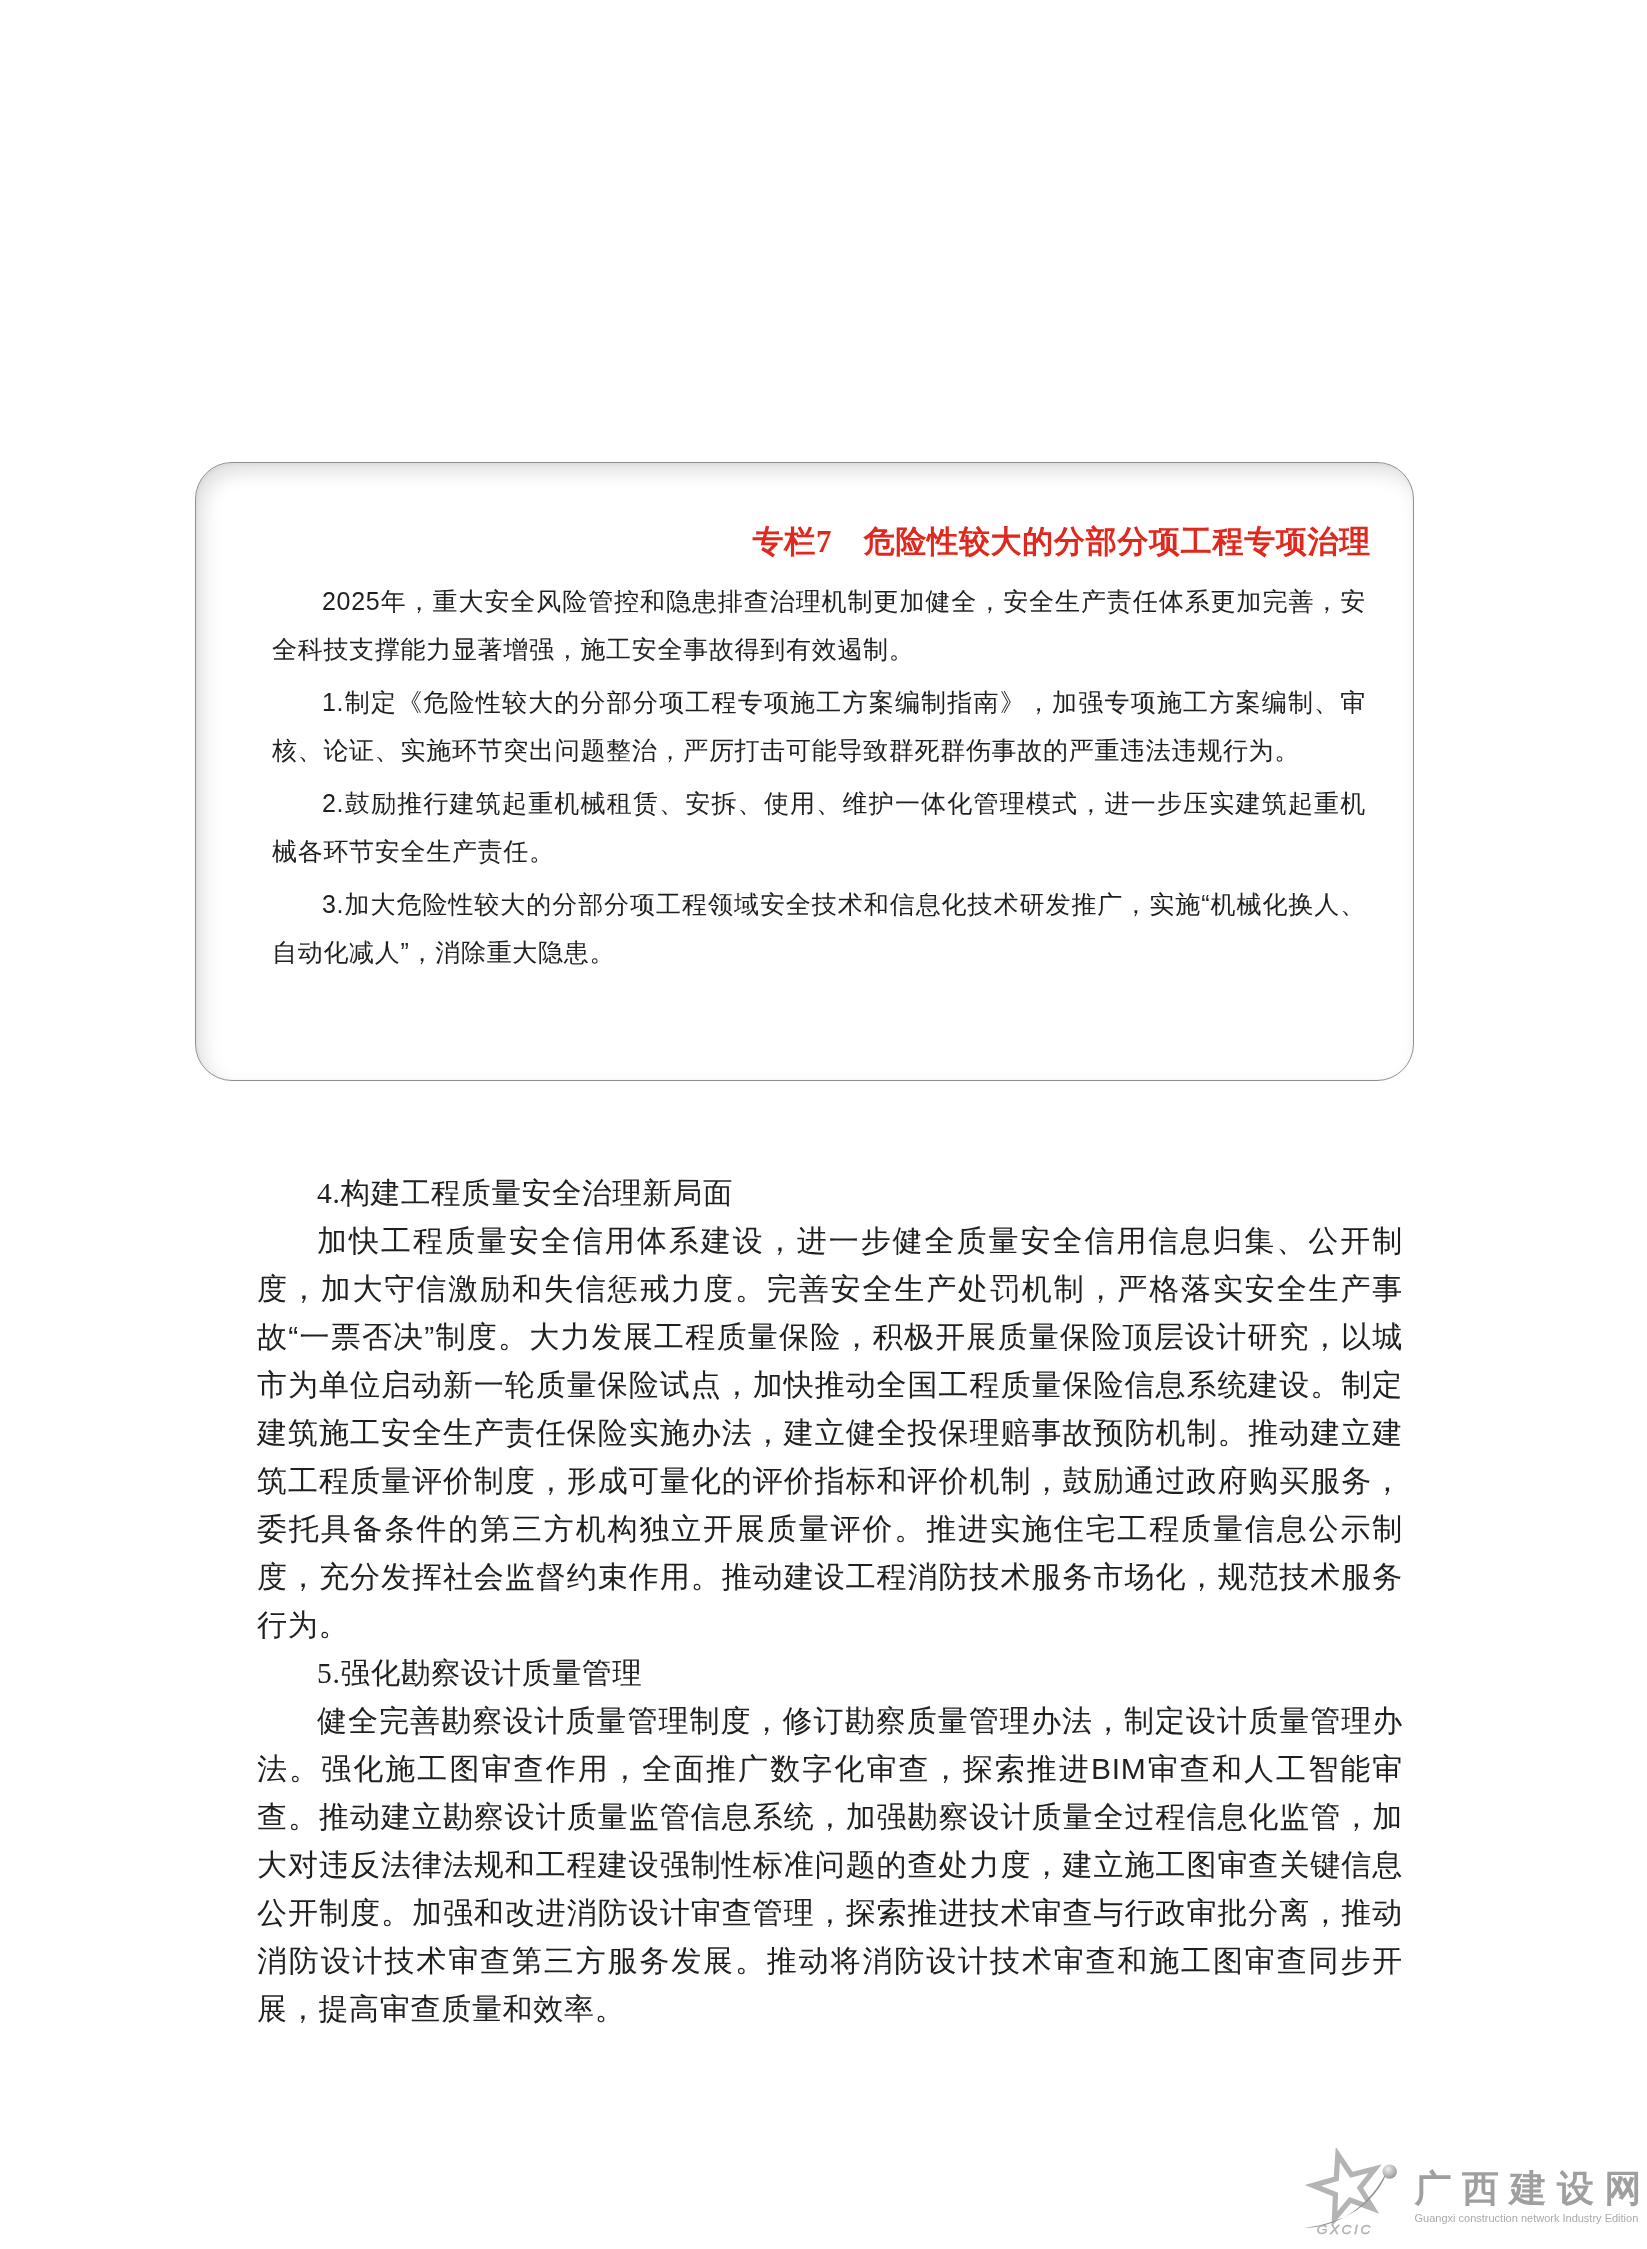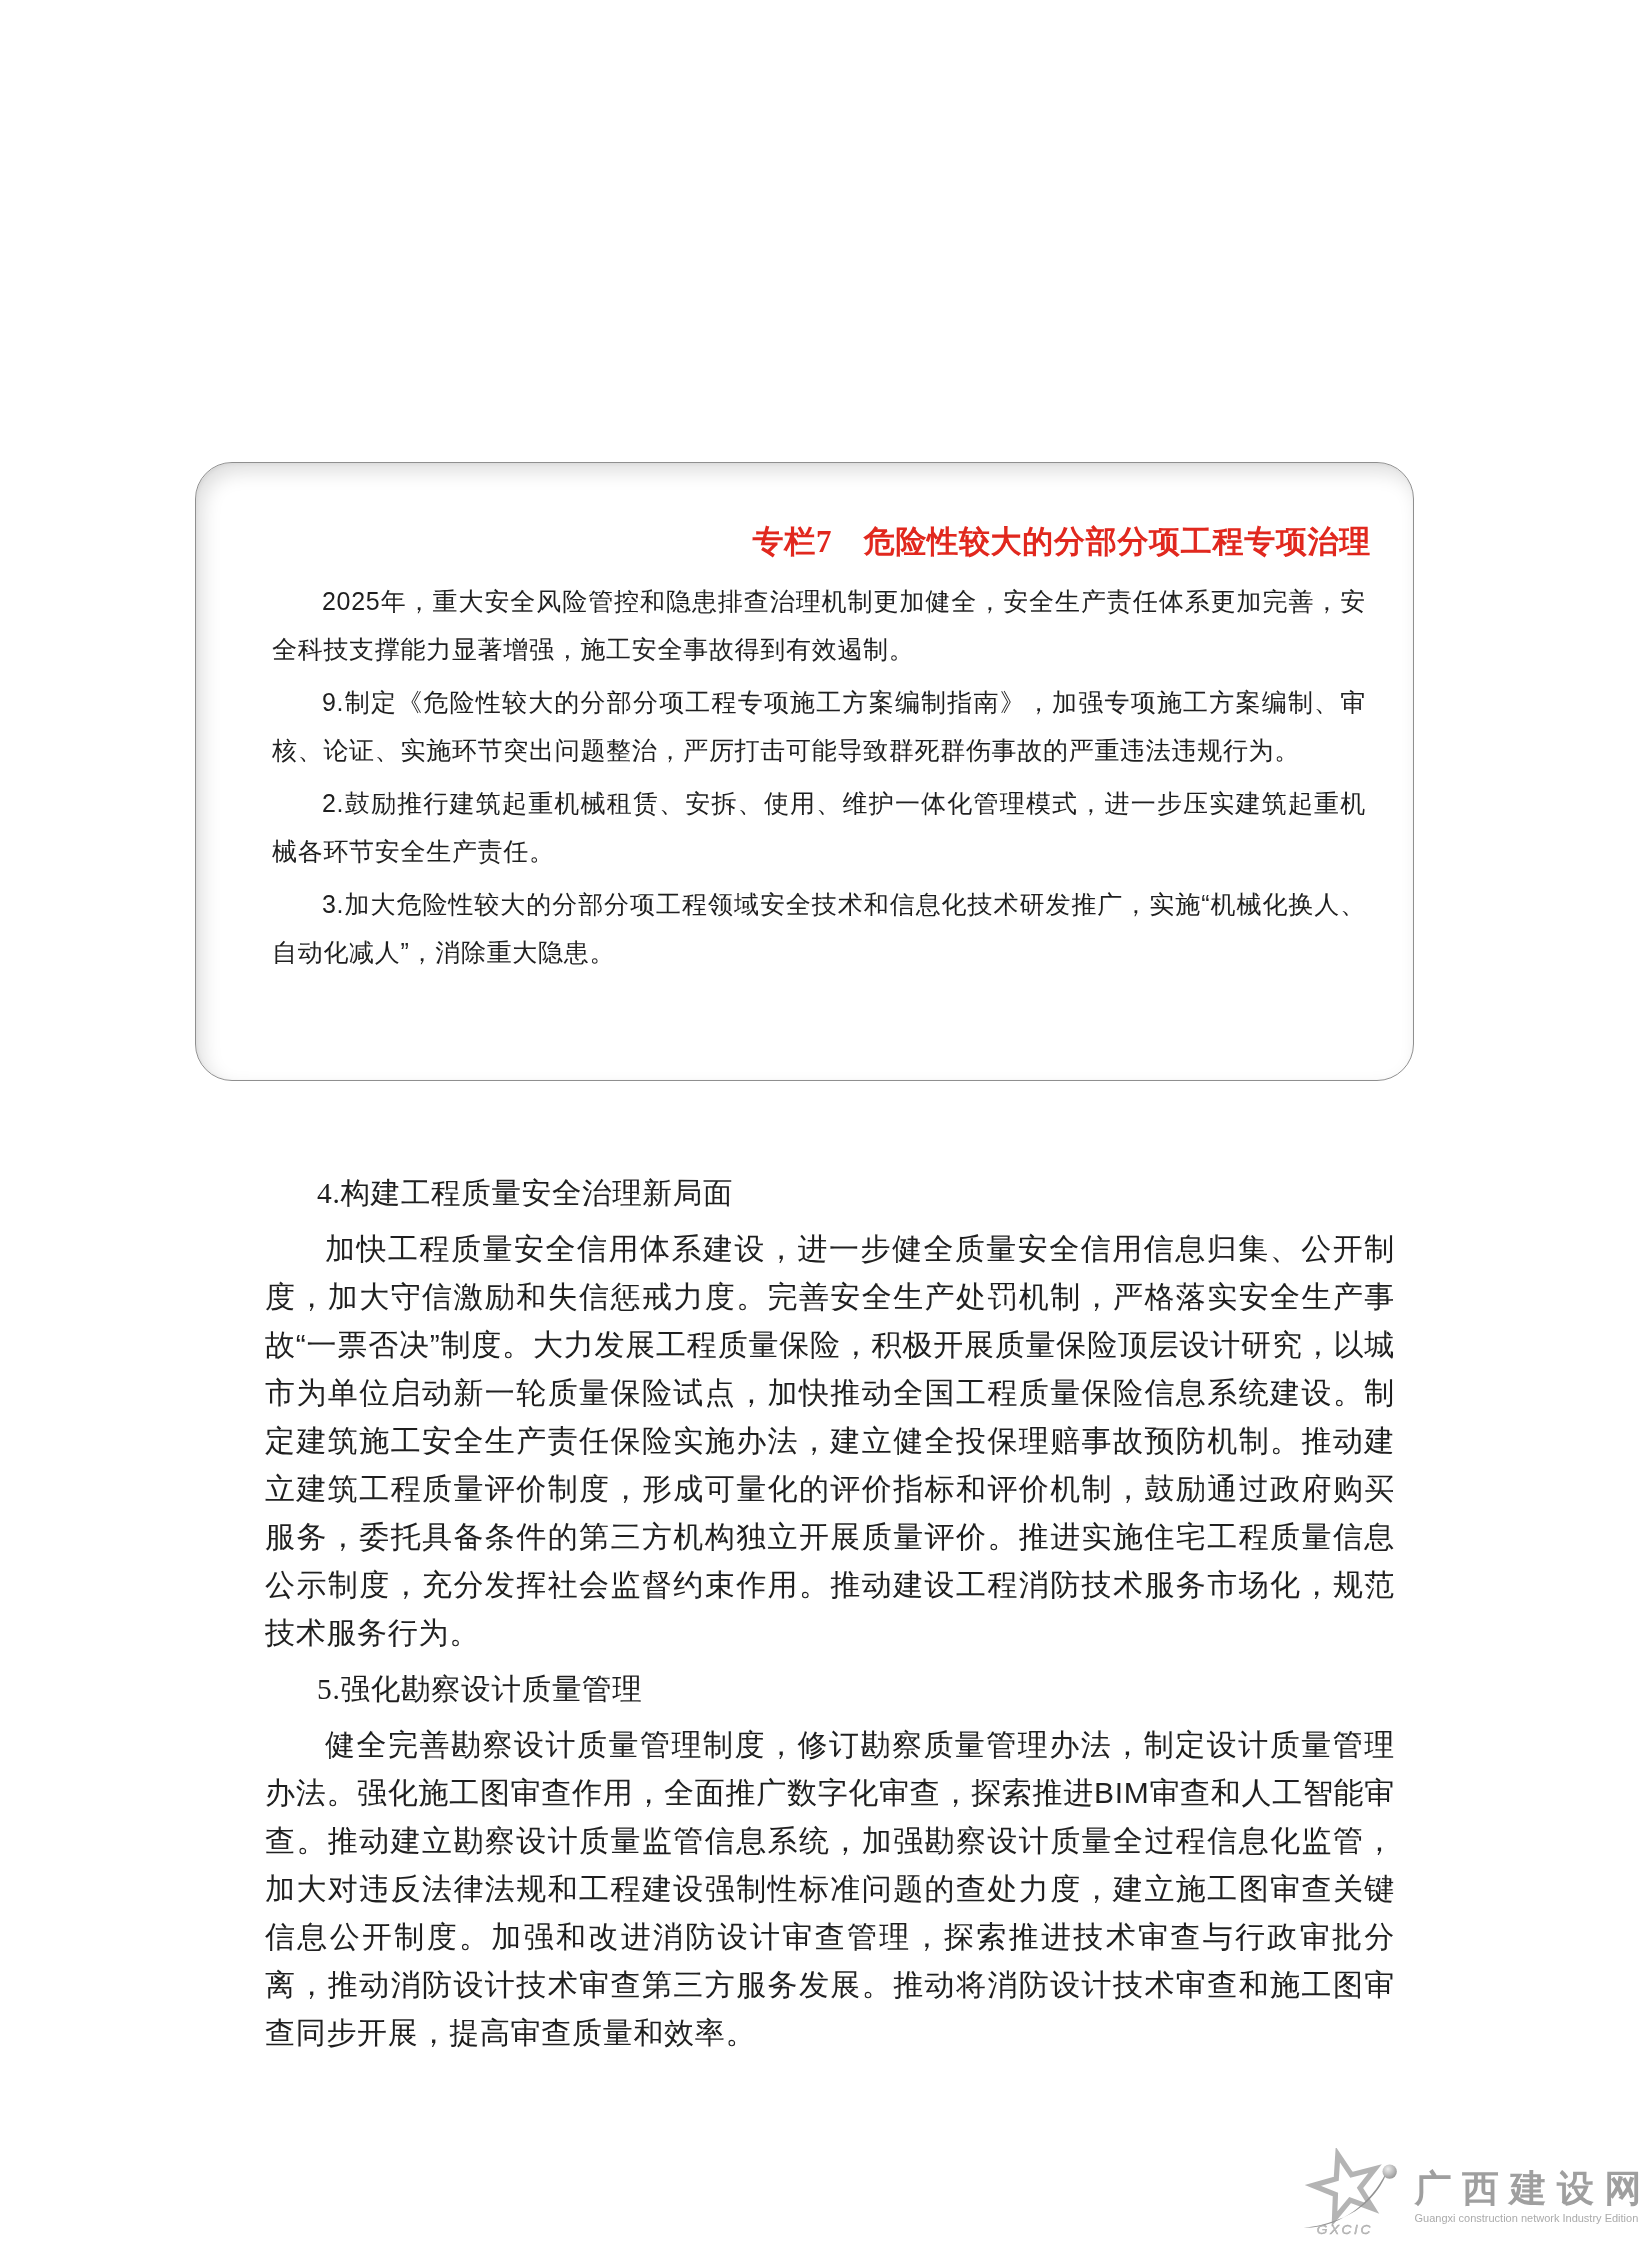--- a/index.html
+++ b/index.html
@@ -67,21 +67,21 @@
     font-family: "Liberation Serif", "DejaVu Serif", serif;
     font-weight: normal;
     font-size: 29.5px;
     line-height: 48px;
     margin: 0 0 0 60px;
     letter-spacing: 0.7px;
   }
   .section-heading.second {
   }
   .main-para {
-    margin: 8px;
+    margin: 0;
     text-indent: 2em;
     text-align: justify;
     letter-spacing: 0.7px;
   }
 
   
   .watermark {
     position: absolute;
     left: 1301px;
     top: 2148px;
@@ -118,21 +118,21 @@
   }
 </style>
 </head>
 <body>
 
 <div class="page">
 
   <section class="callout">
     <h2 class="callout-title" style="color:#e1281e;text-align:right;">专栏7　危险性较大的分部分项工程专项治理</h2>
     <p>2025年，重大安全风险管控和隐患排查治理机制更加健全，安全生产责任体系更加完善，安全科技支撑能力显著增强，施工安全事故得到有效遏制。</p>
-    <p>9.制定《危险性较大的分部分项工程专项施工方案编制指南》，加强专项施工方案编制、审核、论证、实施环节突出问题整治，严厉打击可能导致群死群伤事故的严重违法违规行为。</p>
+    <p>1.制定《危险性较大的分部分项工程专项施工方案编制指南》，加强专项施工方案编制、审核、论证、实施环节突出问题整治，严厉打击可能导致群死群伤事故的严重违法违规行为。</p>
     <p>2.鼓励推行建筑起重机械租赁、安拆、使用、维护一体化管理模式，进一步压实建筑起重机械各环节安全生产责任。</p>
     <p>3.加大危险性较大的分部分项工程领域安全技术和信息化技术研发推广，实施“机械化换人、自动化减人”，消除重大隐患。</p>
   </section>
 
   <div class="main-text">
     <h3 class="section-heading">4.构建工程质量安全治理新局面</h3>
     <p class="main-para">加快工程质量安全信用体系建设，进一步健全质量安全信用信息归集、公开制度，加大守信激励和失信惩戒力度。完善安全生产处罚机制，严格落实安全生产事故“一票否决”制度。大力发展工程质量保险，积极开展质量保险顶层设计研究，以城市为单位启动新一轮质量保险试点，加快推动全国工程质量保险信息系统建设。制定建筑施工安全生产责任保险实施办法，建立健全投保理赔事故预防机制。推动建立建筑工程质量评价制度，形成可量化的评价指标和评价机制，鼓励通过政府购买服务，委托具备条件的第三方机构独立开展质量评价。推进实施住宅工程质量信息公示制度，充分发挥社会监督约束作用。推动建设工程消防技术服务市场化，规范技术服务行为。</p>
     <h3 class="section-heading second">5.强化勘察设计质量管理</h3>
     <p class="main-para">健全完善勘察设计质量管理制度，修订勘察质量管理办法，制定设计质量管理办法。强化施工图审查作用，全面推广数字化审查，探索推进BIM审查和人工智能审查。推动建立勘察设计质量监管信息系统，加强勘察设计质量全过程信息化监管，加大对违反法律法规和工程建设强制性标准问题的查处力度，建立施工图审查关键信息公开制度。加强和改进消防设计审查管理，探索推进技术审查与行政审批分离，推动消防设计技术审查第三方服务发展。推动将消防设计技术审查和施工图审查同步开展，提高审查质量和效率。</p>
   </div>

